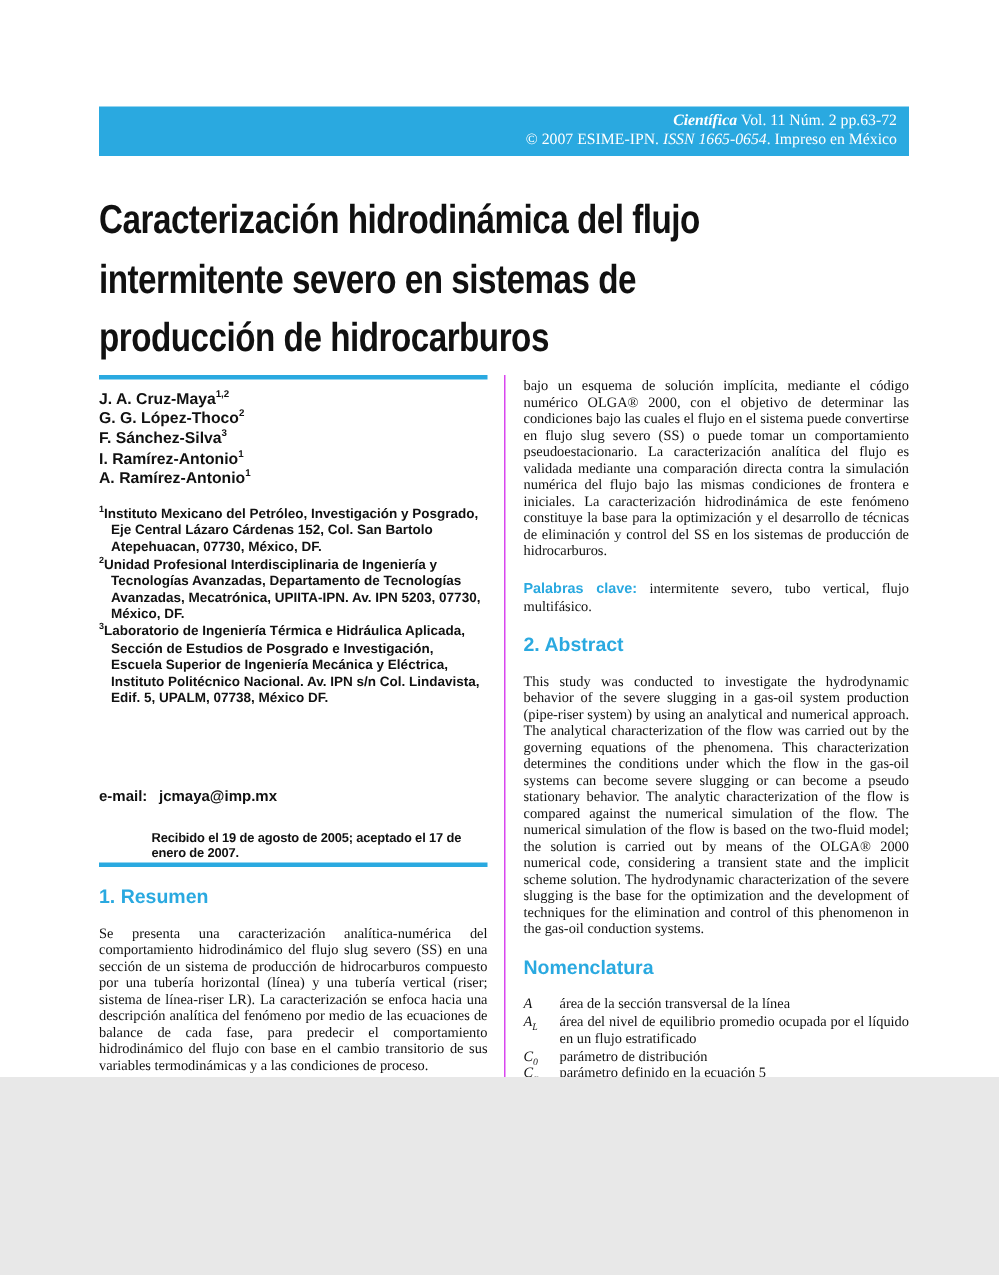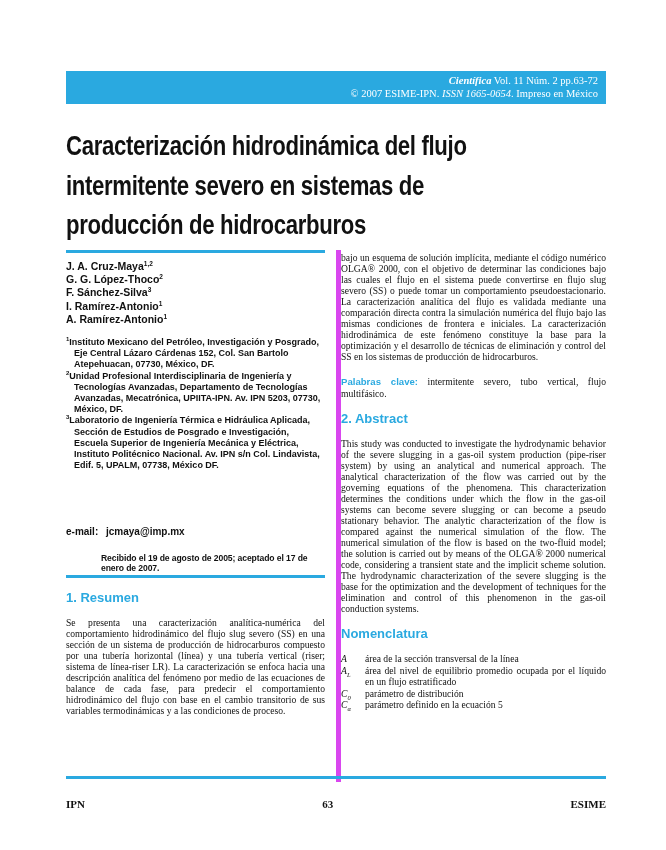--- a/index.html
+++ b/index.html
@@ -1,20 +1,20 @@
 <!DOCTYPE html>
 <html><head>
 <meta charset="utf-8">
 <style>
   * { margin: 0; padding: 0; box-sizing: border-box; }
   html, body { background: #e8e8e8; }
   body { font-family: "Liberation Sans", sans-serif; }
   .page {
     position: relative;
-    width: 666px; height: 850px;
+    width: 666px; height: 718px;
     background: #ffffff;
     margin: 0 auto;
     overflow: hidden;
   }
   .content { position: absolute; left: 66px; right: 60px; top: 0; }
 
   
   .header-bar {
     margin-top: 71px;
     background: #2aa9e0;
@@ -37,21 +37,21 @@
     color: #111111;
     letter-spacing: -0.4px;
     white-space: nowrap;
     transform: scaleX(0.82);
     transform-origin: left center;
   }
 
   
   .columns { display: flex; margin-top: 4px; min-height: 532px; align-items: stretch; }
   .col-left  { width: 270px; padding-right: 11px; }
-  .col-right { flex: 1; border-left: 5px solid #d946ef; }
+  .col-right { flex: 1; border-left: 1px solid #d946ef; padding-left: 12px; }
 
   .rule-blue { border: 0; height: 3px; background: #2aa9e0; }
 
   .authors { margin-top: 7px; }
   .author { font-weight: bold; font-size: 10.5px; line-height: 13.2px; color: #111; }
   .author sup { font-size: 6.5px; vertical-align: super; line-height: 0; }
 
   .affiliations { margin-top: 11px; }
   .aff {
     font-weight: bold; font-size: 9px; line-height: 11.2px; color: #111;

